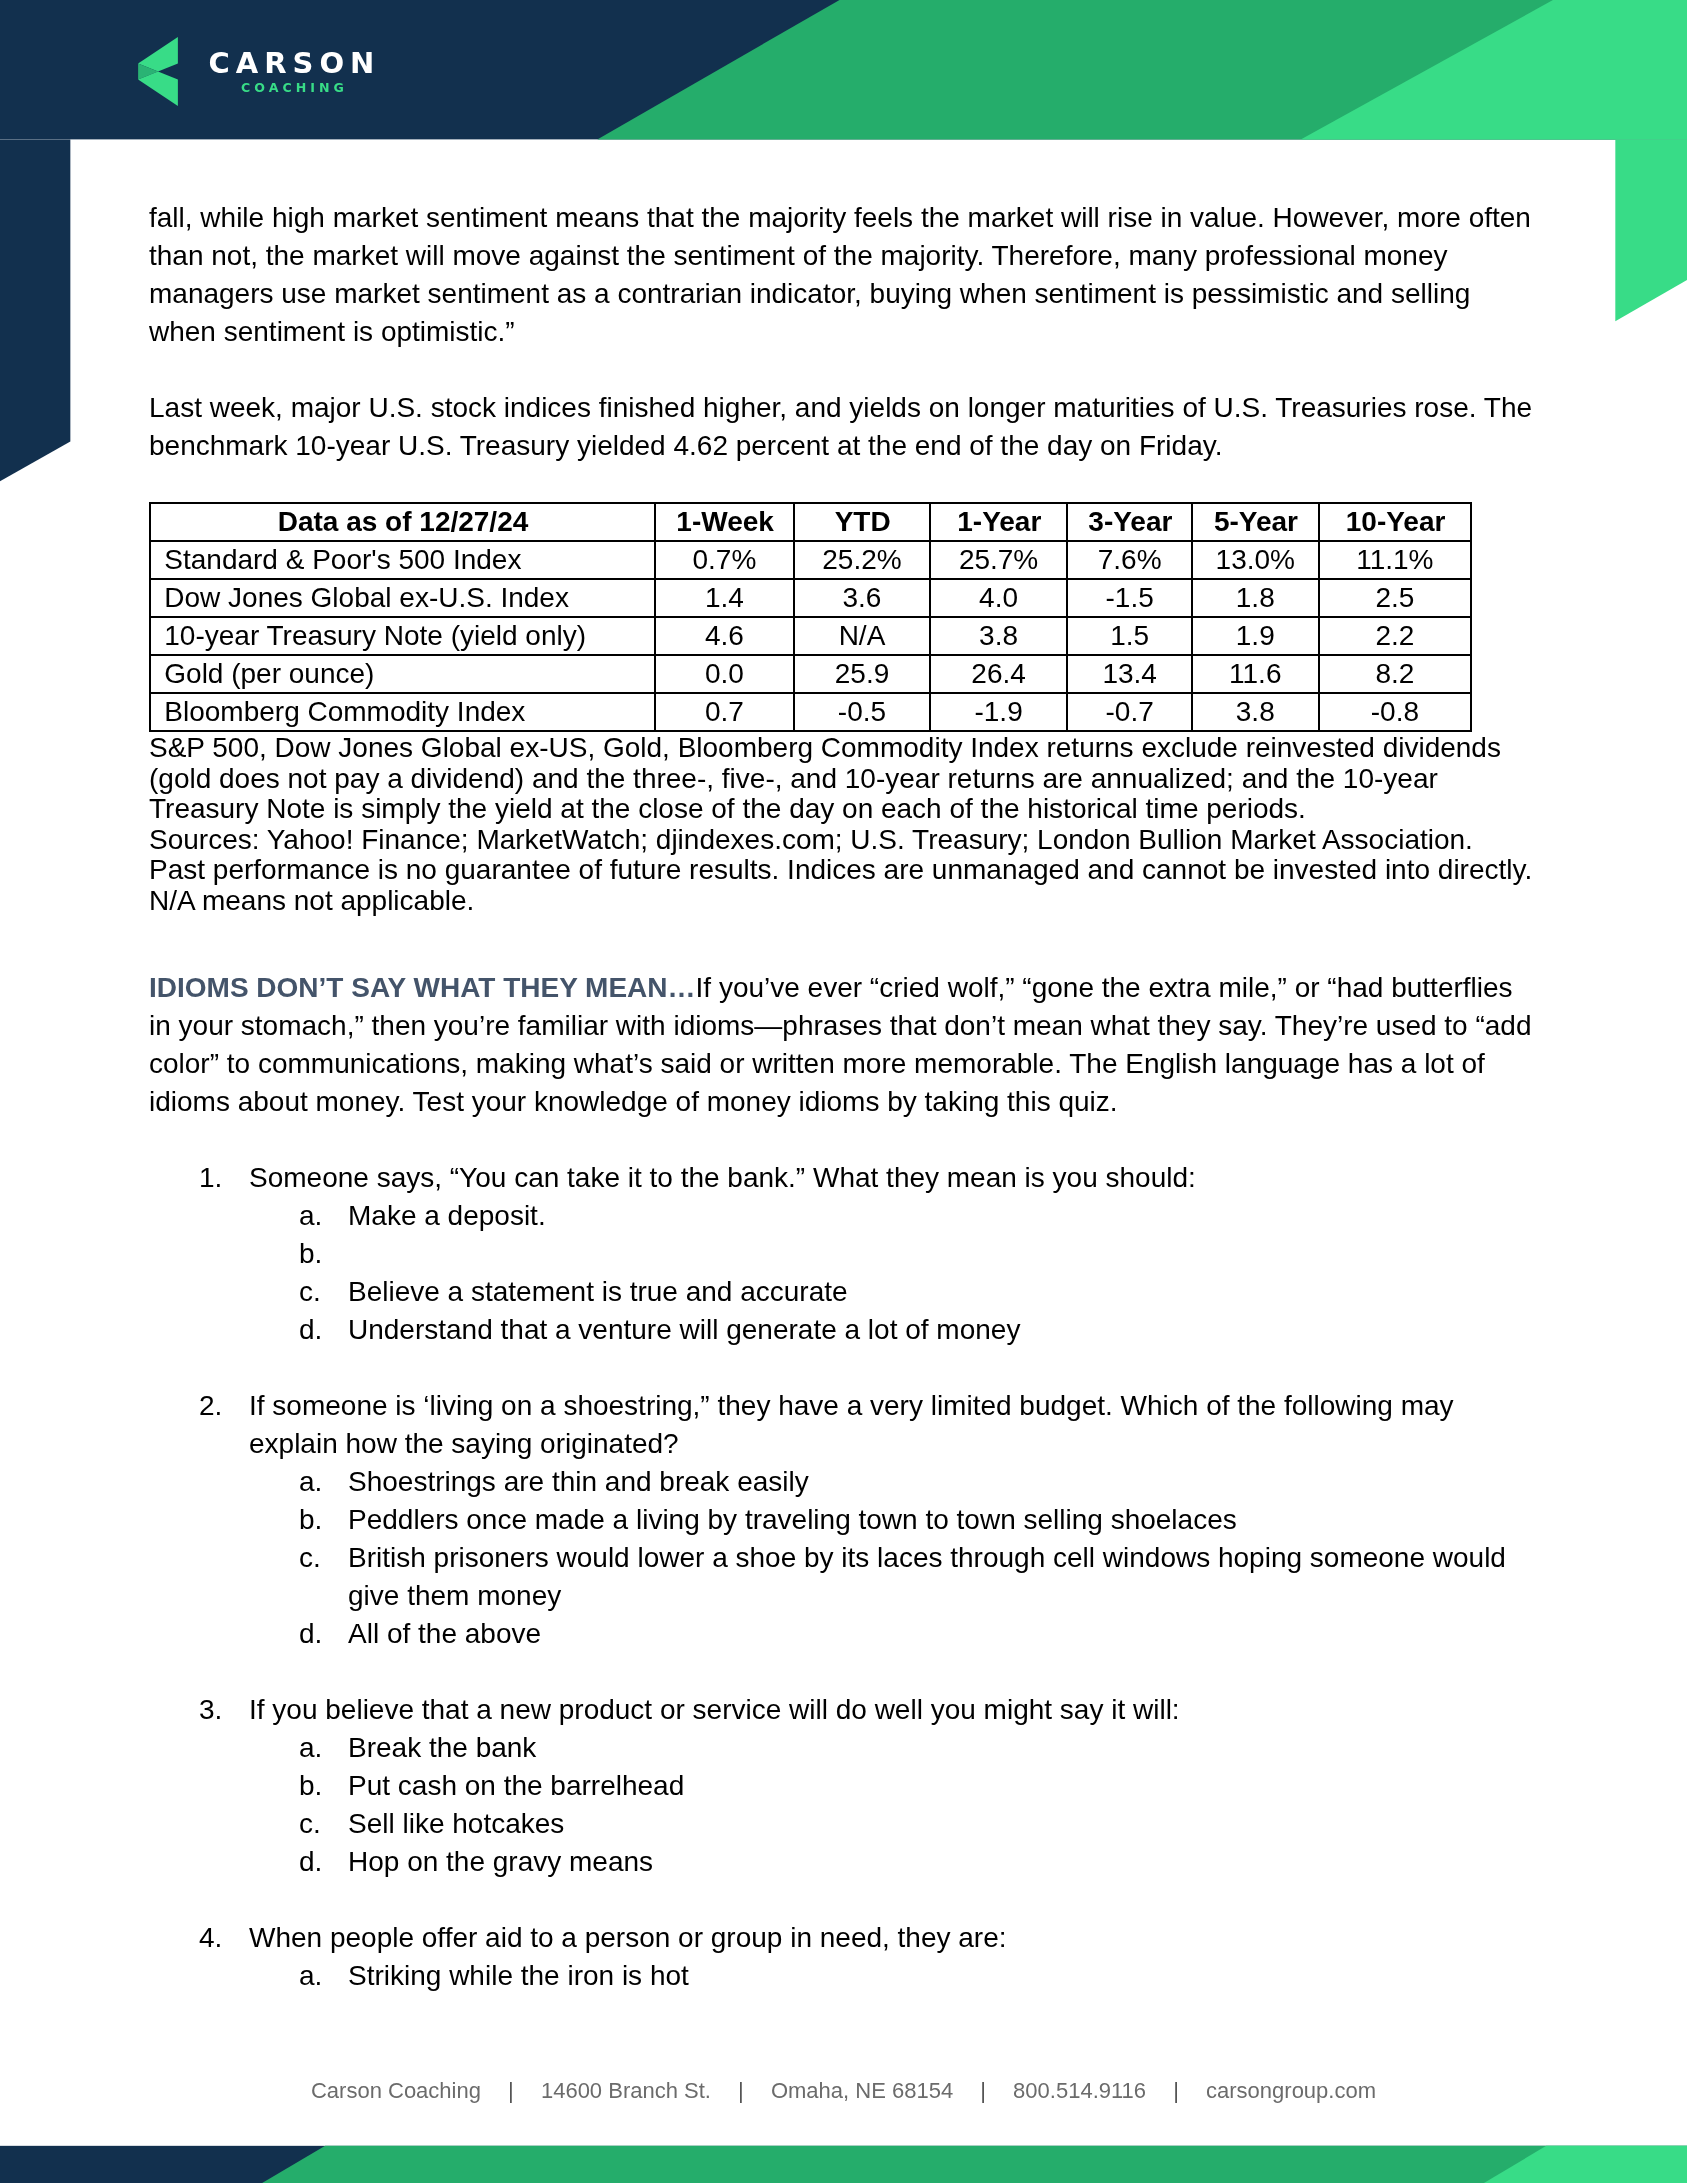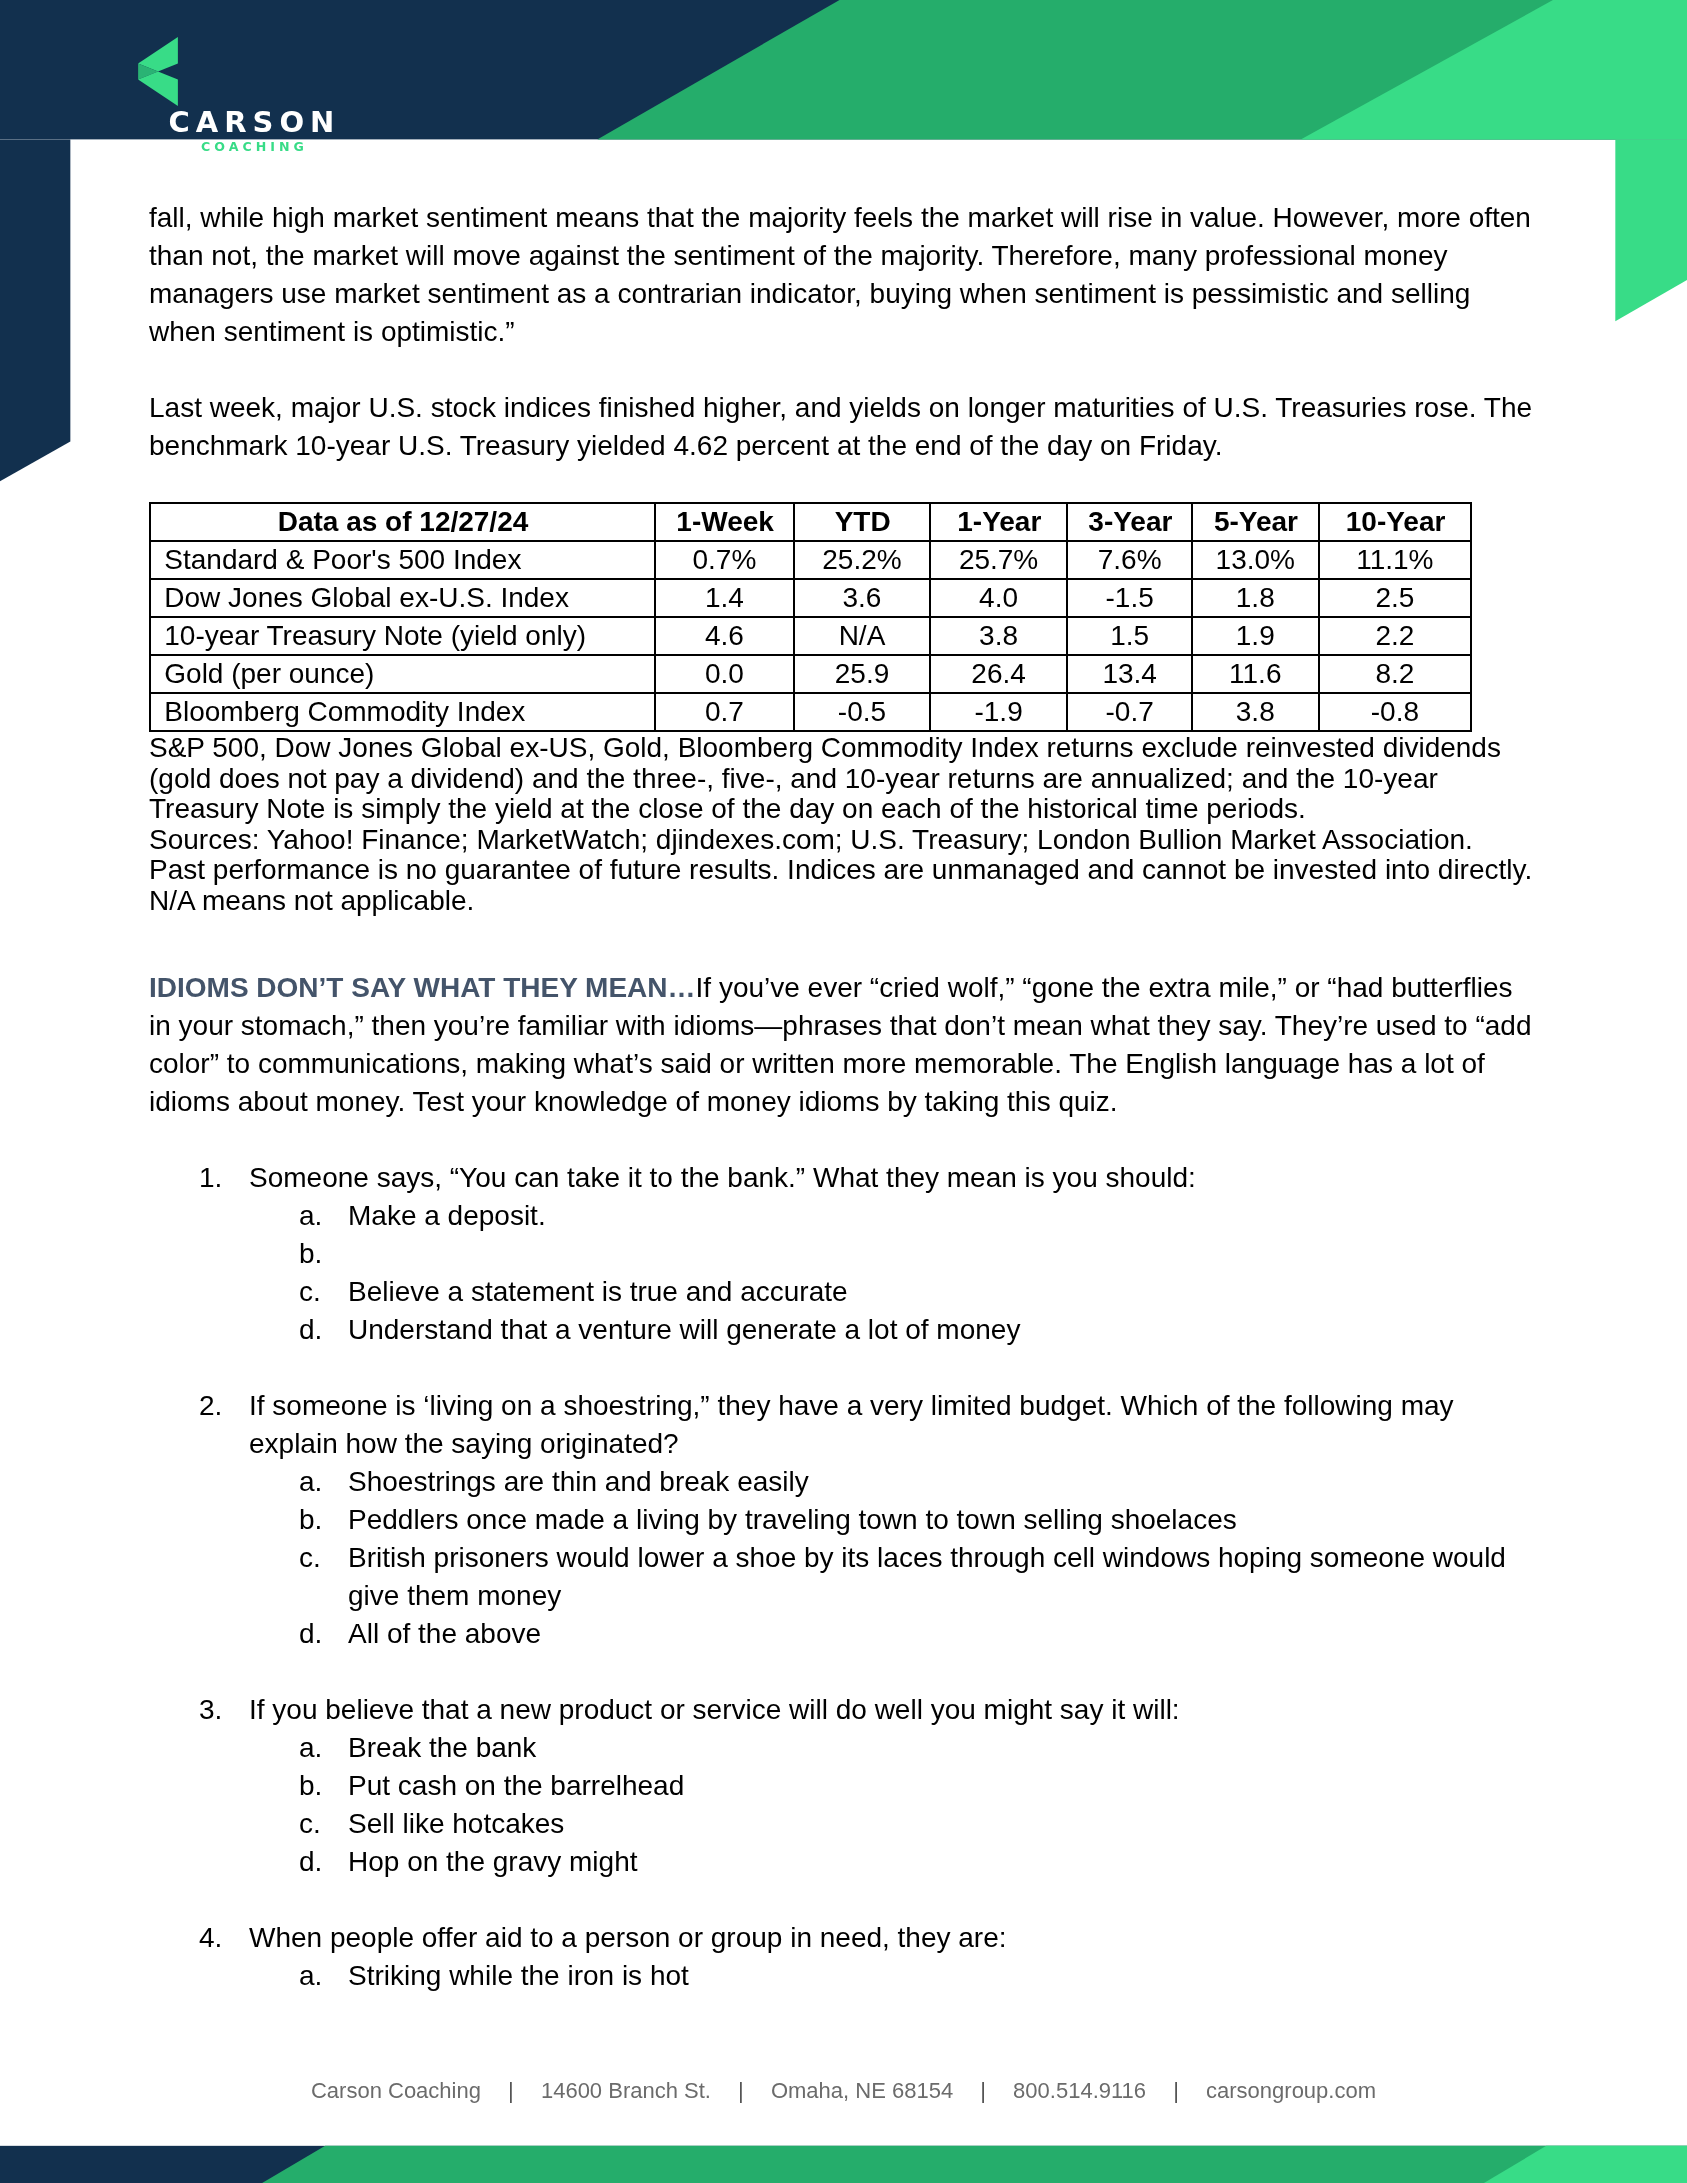--- a/index.html
+++ b/index.html
@@ -3,21 +3,21 @@
   <meta charset="utf-8">
   <style>
     html, body { margin: 0; padding: 0; }
     body {
       width: 1687px; height: 2183px; position: relative; overflow: hidden;
       background: #ffffff;
       font-family: "Liberation Sans", sans-serif;
       color: #000;
     }
     .bg-svg { position: absolute; left: 0; top: 0; width: 1687px; height: 2183px; z-index: 0; }
-    .logo { position: absolute; left: 138px; top: 37px; z-index: 2; display: flex; align-items: flex-start; flex-direction: column; }
+    .logo { position: absolute; left: 138px; top: 37px; z-index: 2; display: flex; align-items: center; }
     .logo-mark { width: 40px; height: 69px; }
     .logo-text { margin-left: 30.5px; display: flex; flex-direction: column; align-items: center; }
     .logo-word {
       color: #ffffff; font-family: "DejaVu Sans", sans-serif; font-weight: bold;
       font-size: 29px; letter-spacing: 6px; line-height: 32px;
     }
     .logo-sub {
       color: #38dc87; font-family: "DejaVu Sans", sans-serif; font-weight: bold;
       font-size: 12.6px; letter-spacing: 4px; line-height: 16px; margin-top: 1px;
     }
@@ -217,21 +217,21 @@
       <div class="opt">
           <span class="opt-letter">b.</span>
           <span class="opt-text">Put cash on the barrelhead</span>
         </div>
       <div class="opt">
           <span class="opt-letter">c.</span>
           <span class="opt-text">Sell like hotcakes</span>
         </div>
       <div class="opt">
           <span class="opt-letter">d.</span>
-          <span class="opt-text">Hop on the gravy might</span>
+          <span class="opt-text">Hop on the gravy means</span>
         </div>
     </li>
     <li class="q-block">
       <div class="q">
           <span class="q-num">4.</span>
           <span class="q-text">When people offer aid to a person or group in need, they are:</span>
         </div>
       <div class="opt">
           <span class="opt-letter">a.</span>
           <span class="opt-text">Striking while the iron is hot</span>

